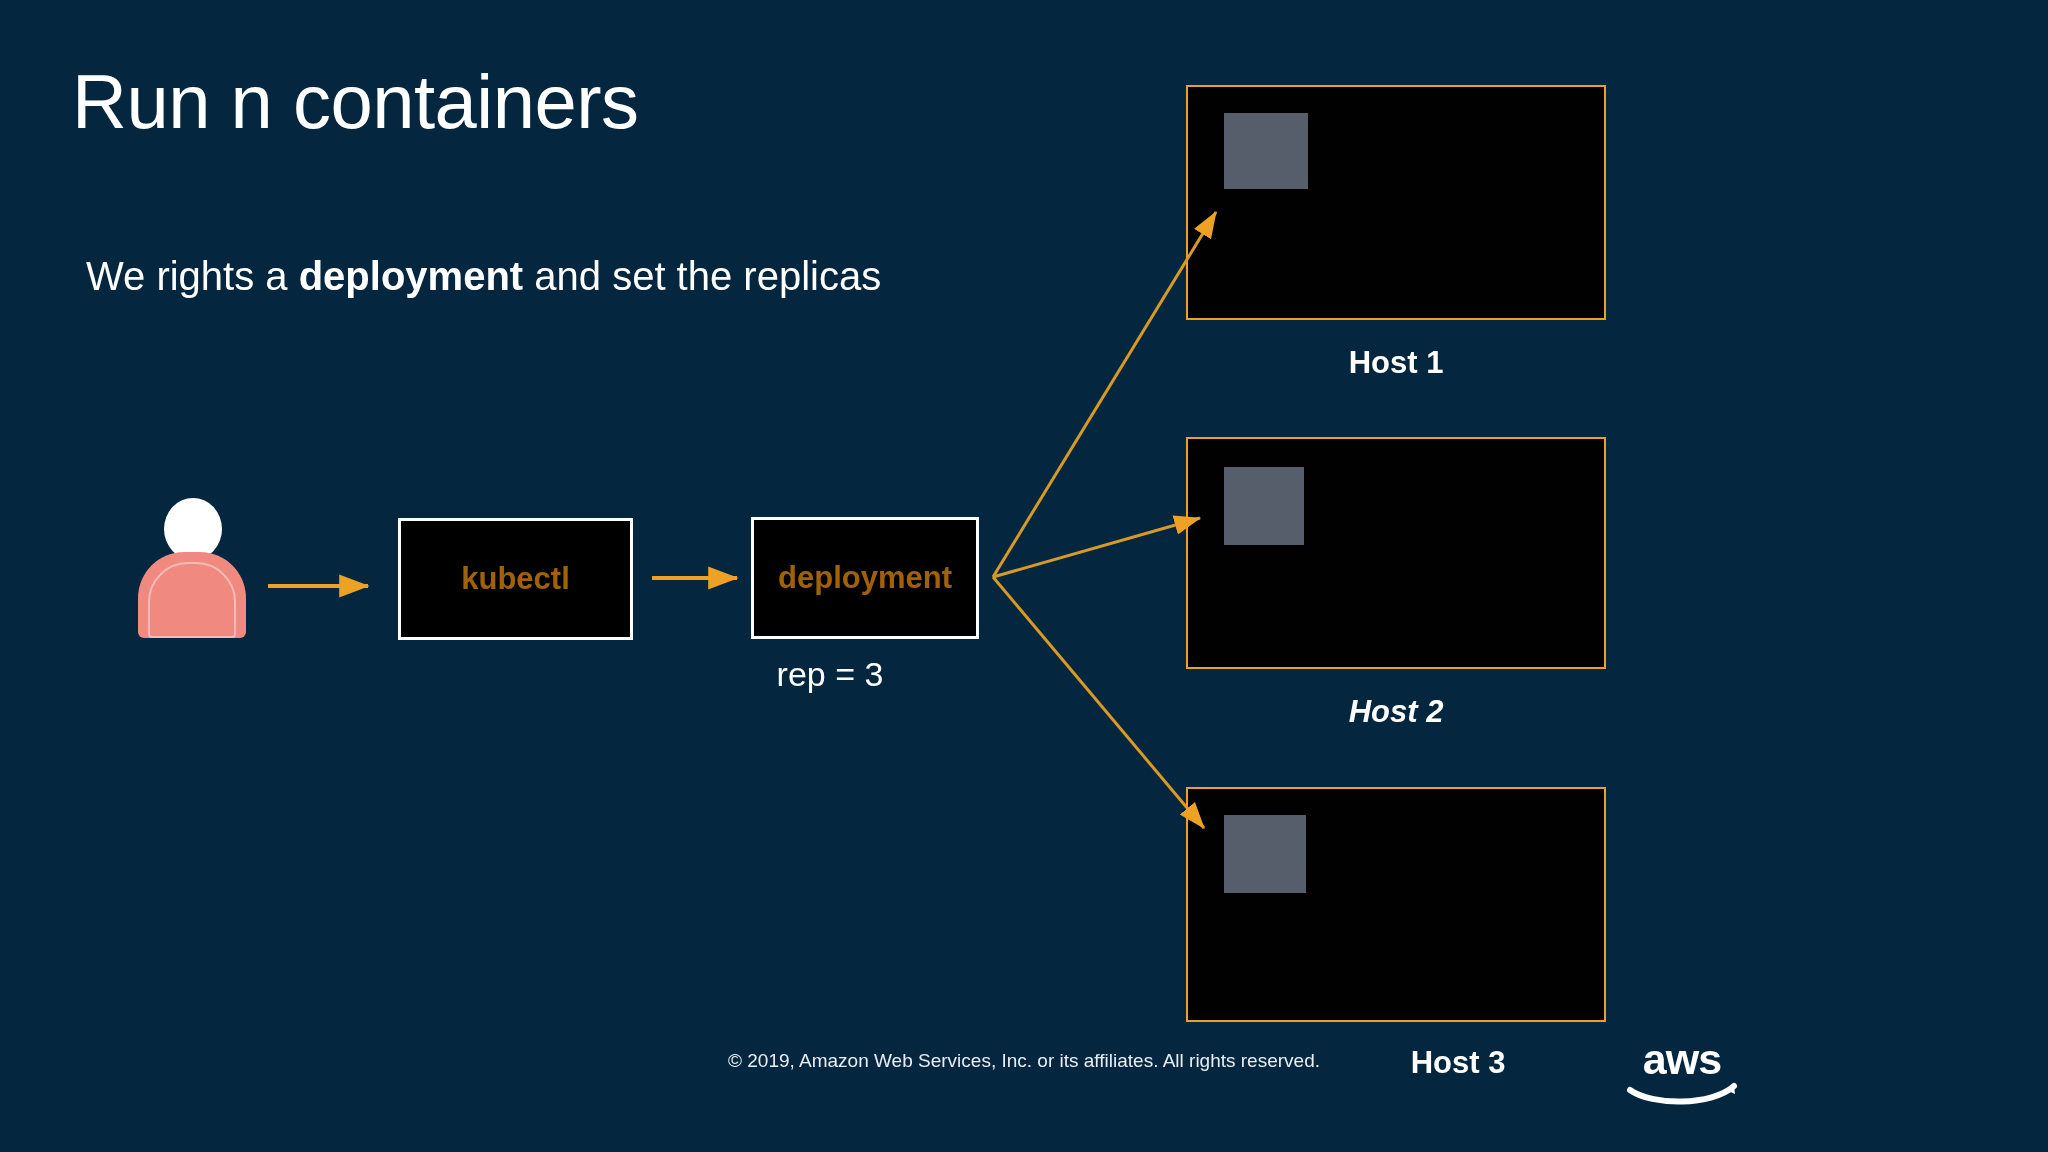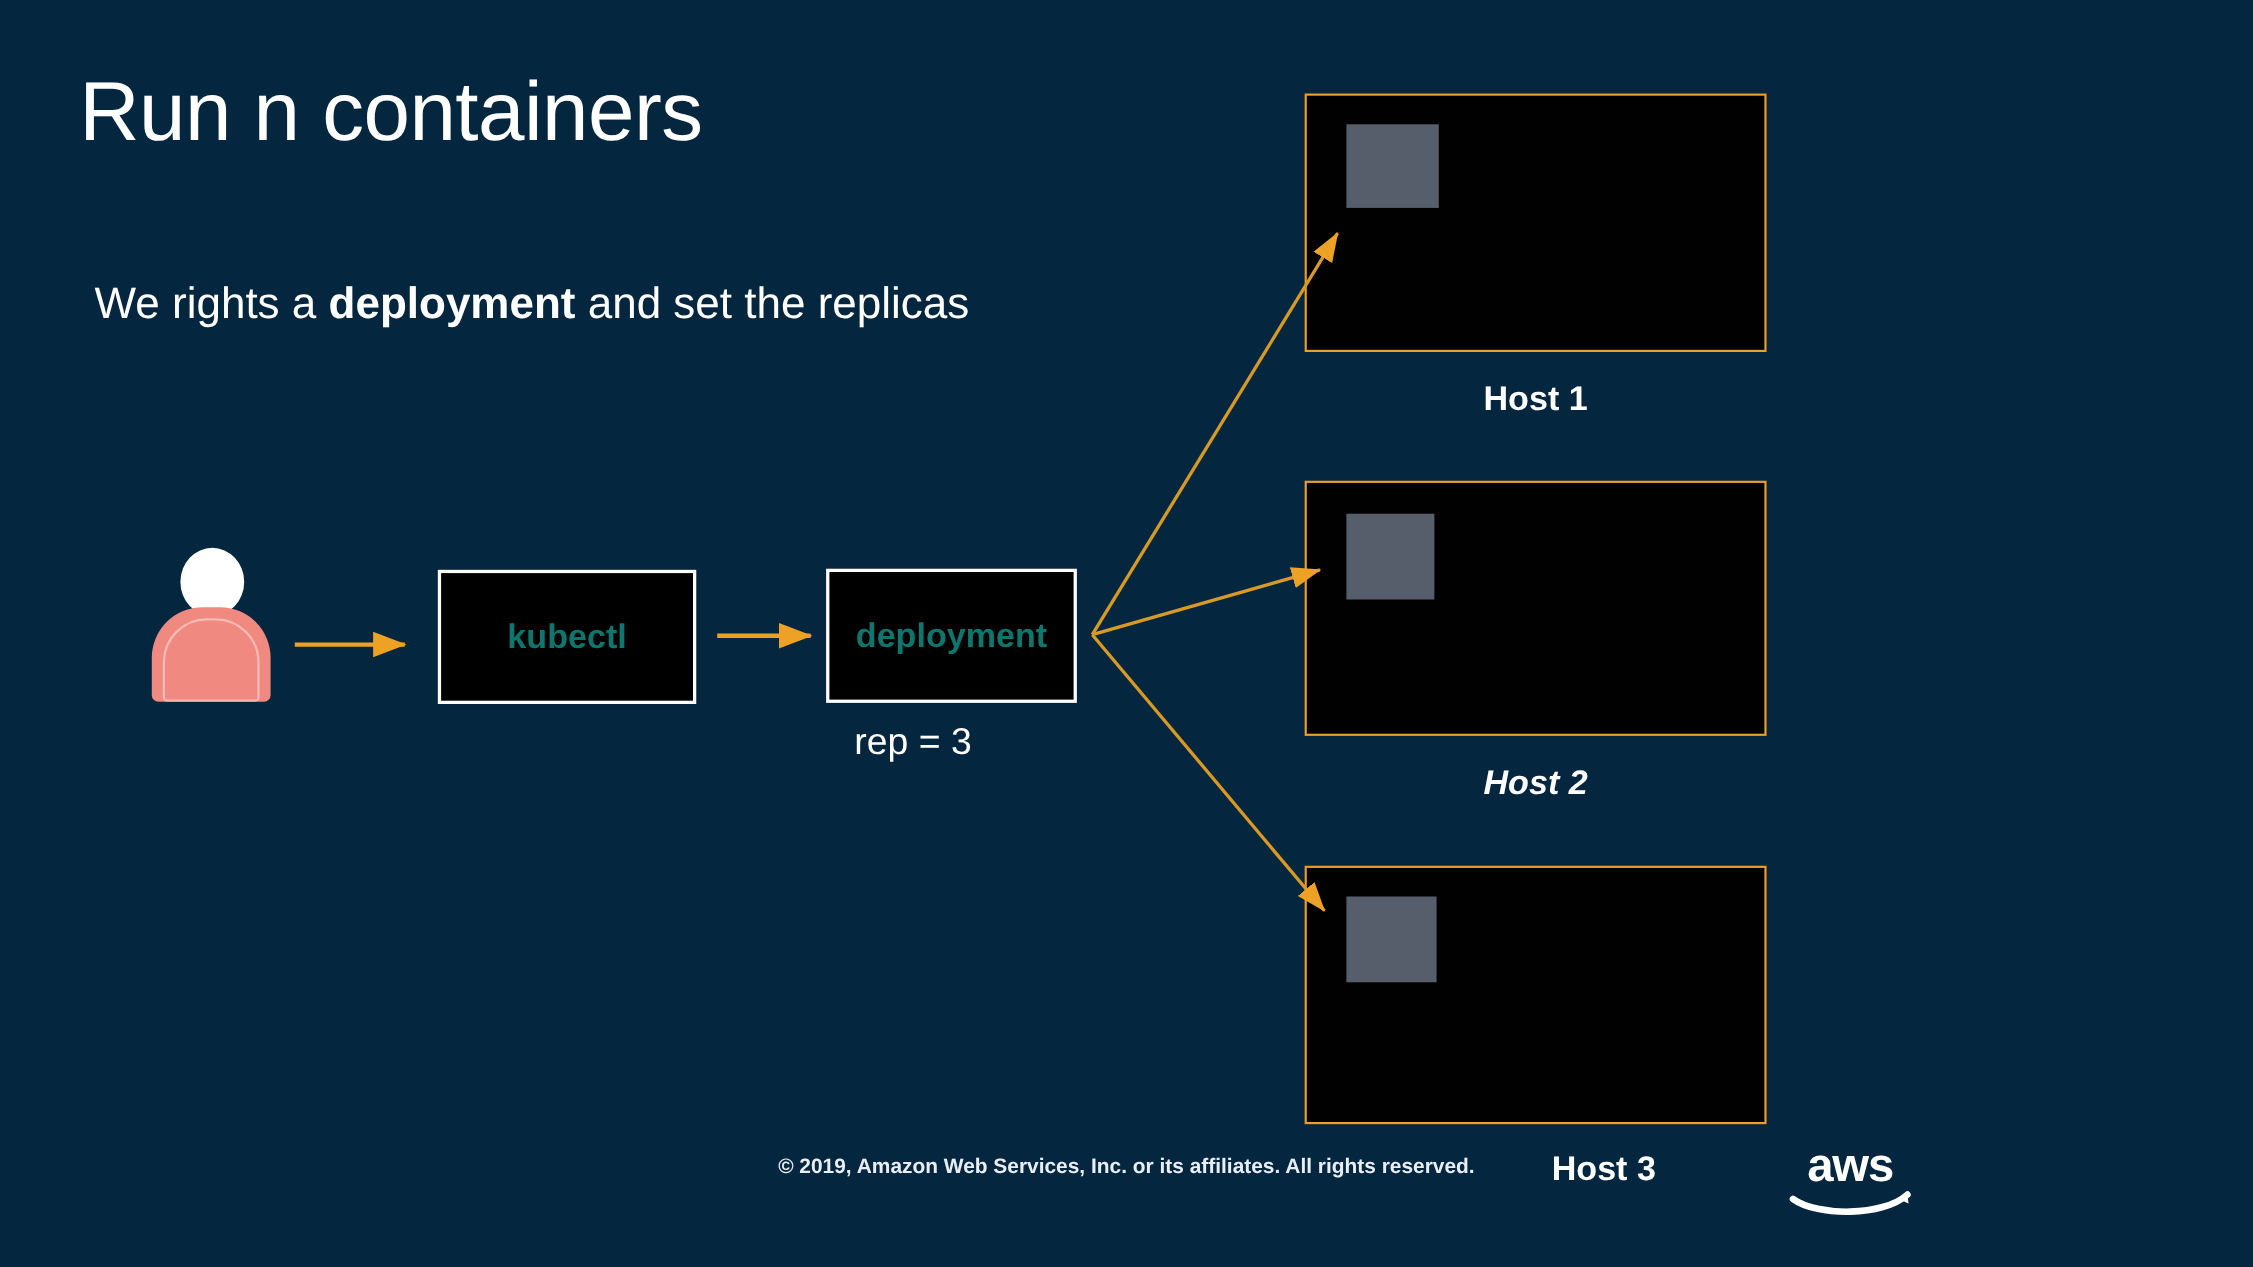--- a/index.html
+++ b/index.html
@@ -86,21 +86,21 @@
 
   
   .black-box {
     position: absolute;
     background: #000000;
     border: 3px solid #ffffff;
     box-sizing: border-box;
     display: flex;
     align-items: center;
     justify-content: center;
-    color: #0f766e;
+    color: #a16207;
     font-size: 31px;
     font-weight: 700;
   }
   #box-kubectl {
     left: 398px;
     top: 518px;
     width: 235px;
     height: 122px;
   }
   #box-deployment {
@@ -163,21 +163,21 @@
   }
 
   
   #copyright {
     position: absolute;
     left: 0;
     top: 1050px;
     width: 2048px;
     text-align: center;
     font-size: 19px;
-    font-weight: 700;
+    font-weight: 400;
     color: #e8eef3;
   }
   #aws-logo {
     position: absolute;
     right: 58px;
     bottom: 42px;
     width: 128px;
     height: 76px;
   }
 </style>

